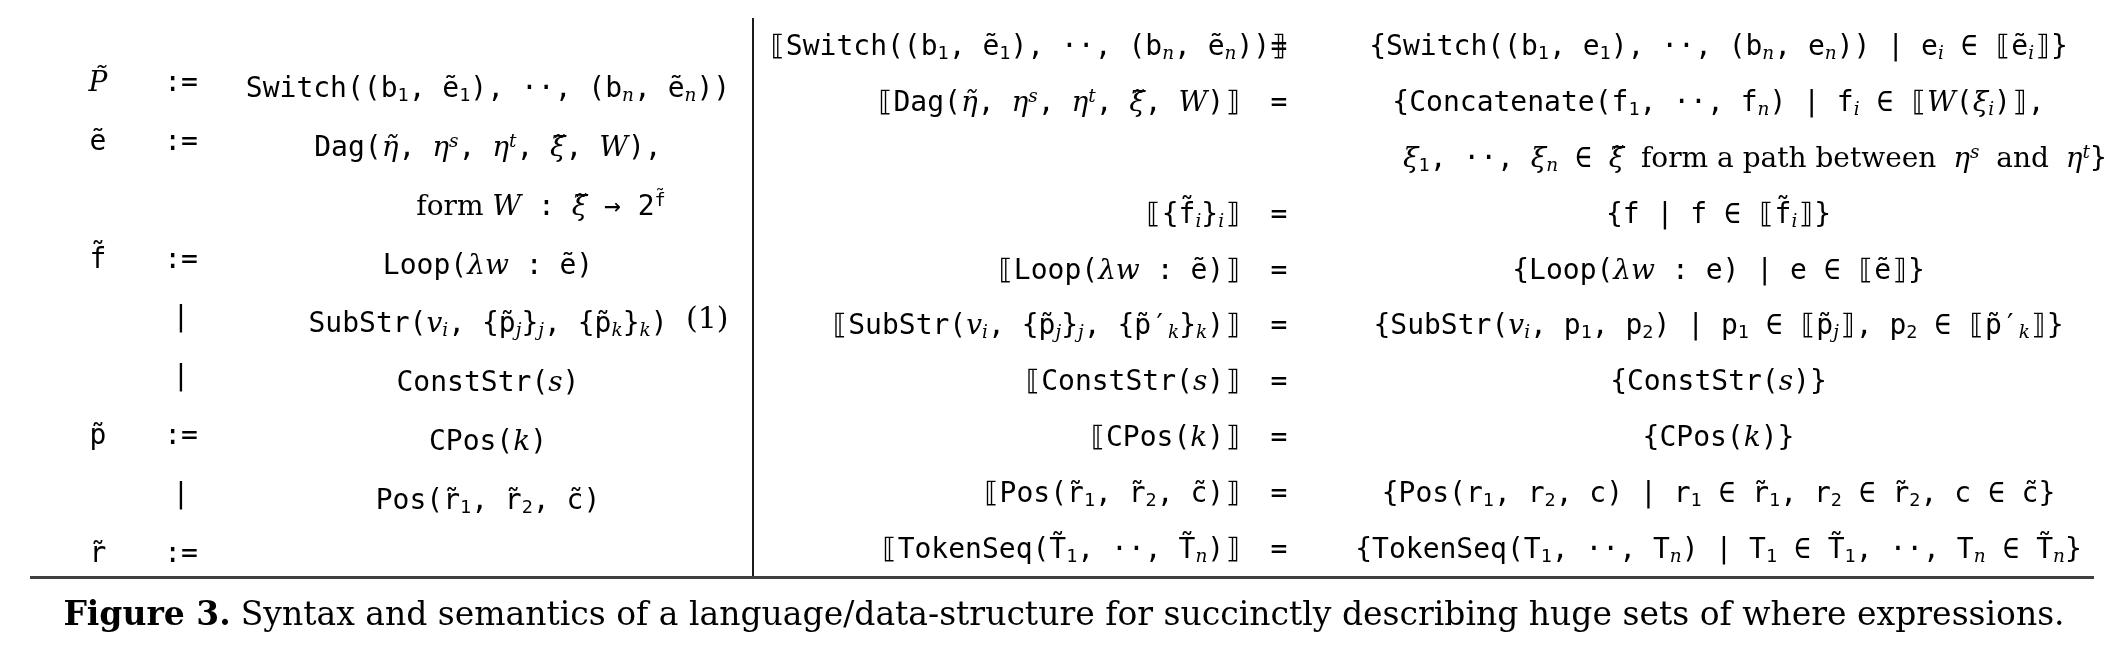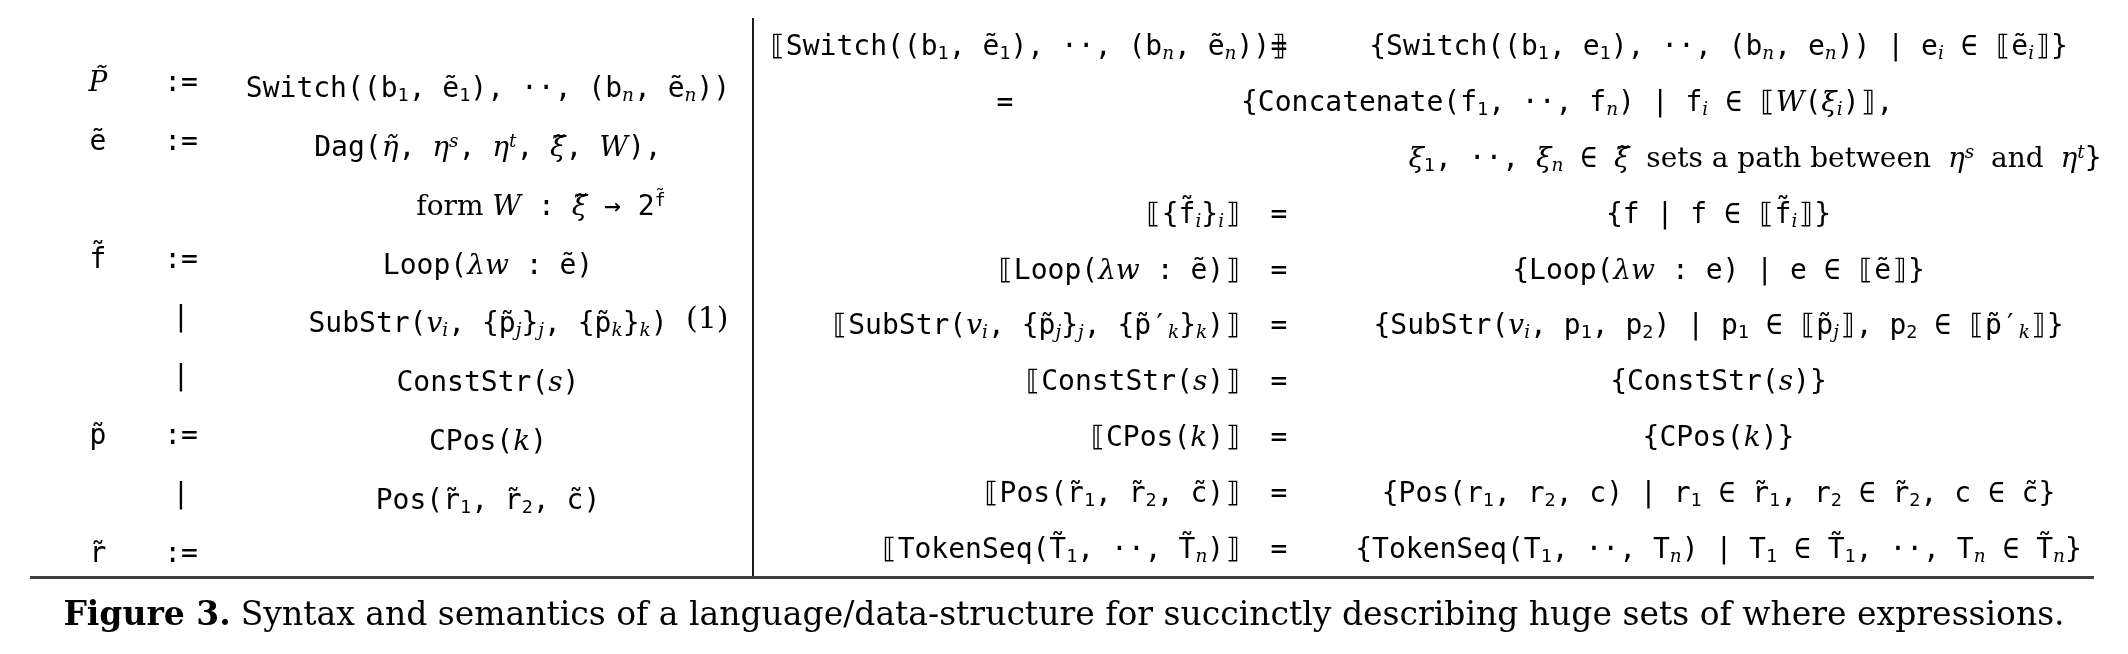--- a/index.html
+++ b/index.html
@@ -110,25 +110,26 @@
 
 <div id="divider"></div>
 
 <div id="semantics-col">
   <div class="mrow">
     <span class="math lhs">⟦Switch((b<sub>1</sub>, ẽ<sub>1</sub>), ··, (b<sub><i class="mv">n</i></sub>, ẽ<sub><i class="mv">n</i></sub>))⟧</span>
     <span class="math eq">=</span>
     <span class="math rhs">{Switch((b<sub>1</sub>, e<sub>1</sub>), ··, (b<sub><i class="mv">n</i></sub>, e<sub><i class="mv">n</i></sub>)) | e<sub><i class="mv">i</i></sub> ∈ ⟦ẽ<sub><i class="mv">i</i></sub>⟧}</span>
   </div>
   <div class="mrow">
+    <span class="math lhs">⟦Dag(<i class="mv">η̃</i>, <i class="mv">η</i><sup><i class="mv">s</i></sup>, <i class="mv">η</i><sup><i class="mv">t</i></sup>, <i class="mv">ξ̃</i>, <i class="mv">W</i>)⟧</span>
     <span class="math eq">=</span>
     <span class="math rhs">{Concatenate(f<sub>1</sub>, ··, f<sub><i class="mv">n</i></sub>) | f<sub><i class="mv">i</i></sub> ∈ ⟦<i class="mv">W</i>(<i class="mv">ξ</i><sub><i class="mv">i</i></sub>)⟧,</span>
   </div>
   <div class="mrow cont">
-    <span class="math cell"><i class="mv">ξ</i><sub>1</sub>, ··, <i class="mv">ξ</i><sub><i class="mv">n</i></sub> ∈ <i class="mv">ξ̃</i> <span class="rm">sets a path between</span> <i class="mv">η</i><sup><i class="mv">s</i></sup> <span class="rm">and</span> <i class="mv">η</i><sup><i class="mv">t</i></sup>}</span>
+    <span class="math cell"><i class="mv">ξ</i><sub>1</sub>, ··, <i class="mv">ξ</i><sub><i class="mv">n</i></sub> ∈ <i class="mv">ξ̃</i> <span class="rm">form a path between</span> <i class="mv">η</i><sup><i class="mv">s</i></sup> <span class="rm">and</span> <i class="mv">η</i><sup><i class="mv">t</i></sup>}</span>
   </div>
   <div class="mrow">
     <span class="math lhs">⟦{f̃<sub><i class="mv">i</i></sub>}<sub><i class="mv">i</i></sub>⟧</span>
     <span class="math eq">=</span>
     <span class="math rhs">{f | f ∈ ⟦f̃<sub><i class="mv">i</i></sub>⟧}</span>
   </div>
   <div class="mrow">
     <span class="math lhs">⟦Loop(<i class="mv">λw</i> : ẽ)⟧</span>
     <span class="math eq">=</span>
     <span class="math rhs">{Loop(<i class="mv">λw</i> : e) | e ∈ ⟦ẽ⟧}</span>

